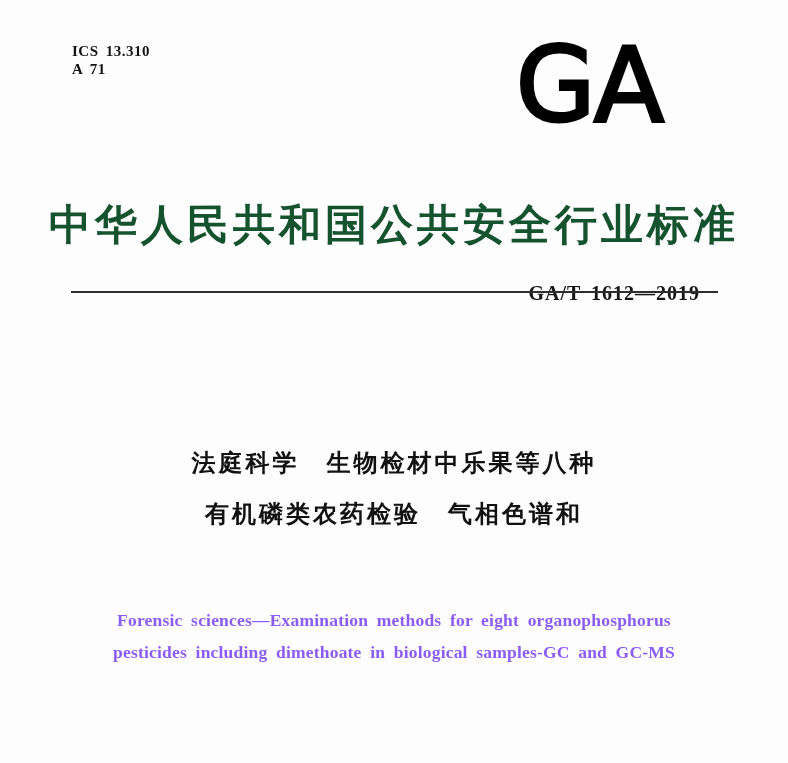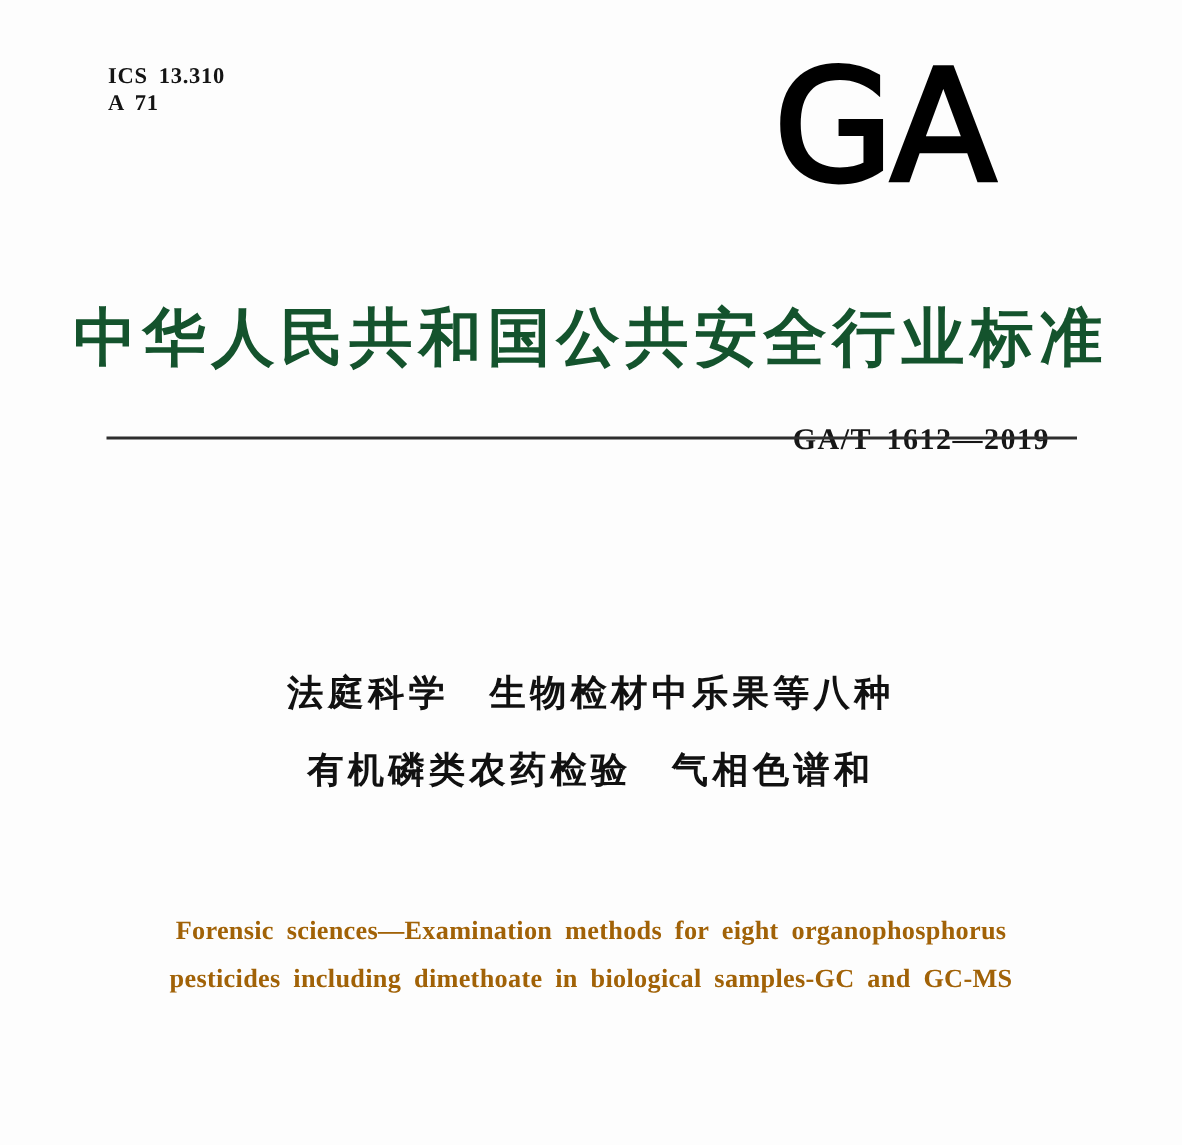--- a/index.html
+++ b/index.html
@@ -102,21 +102,21 @@
     top: 604px;
     left: 0;
     width: 100%;
     text-align: center;
     font-family: "Liberation Serif", serif;
     font-weight: bold;
     font-size: 17.5px;
     line-height: 32px;
     word-spacing: 4px;
     letter-spacing: 0.2px;
-    color: #a16207;
+    color: #8b5cf6;
   }
   .title-en .line { white-space: nowrap; }
 </style>
 </head>
 <body>
 
 <div class="page">
 
   <div class="ics-block">
     <div>ICS 13.310</div>

